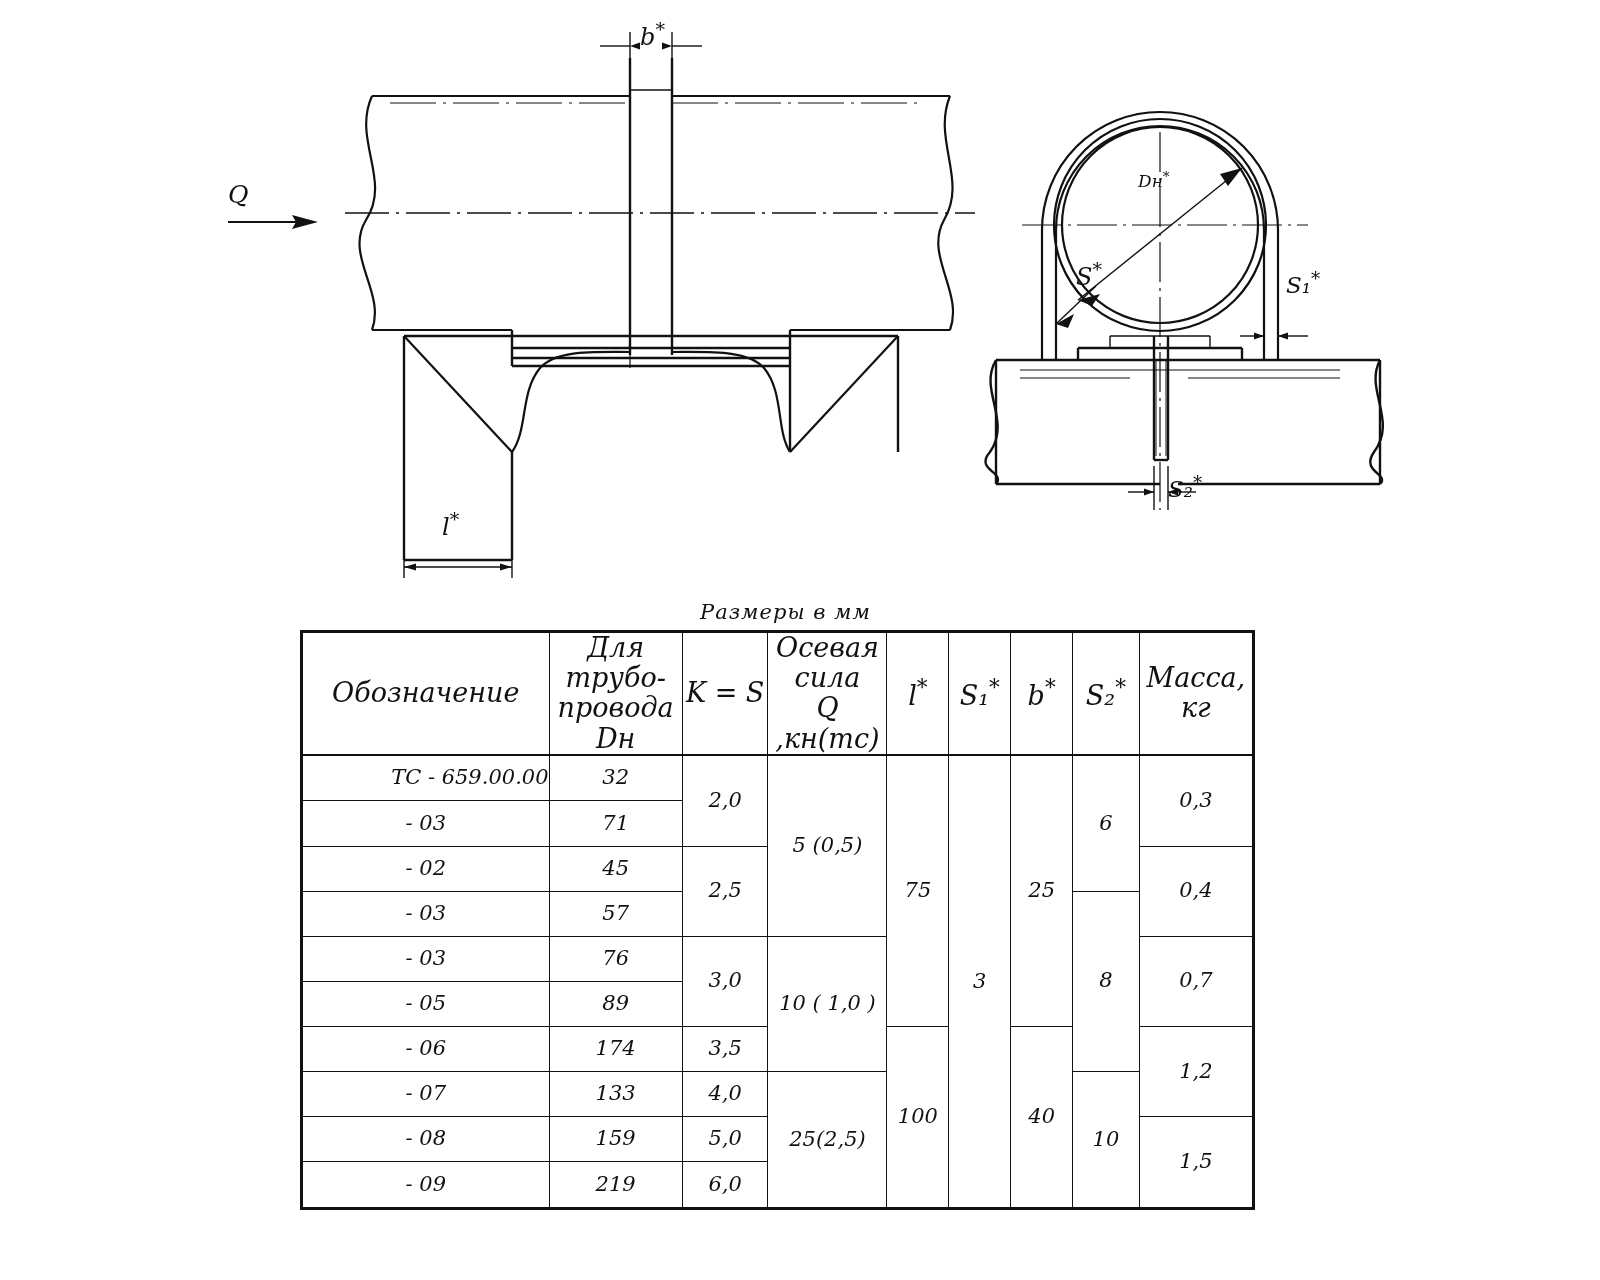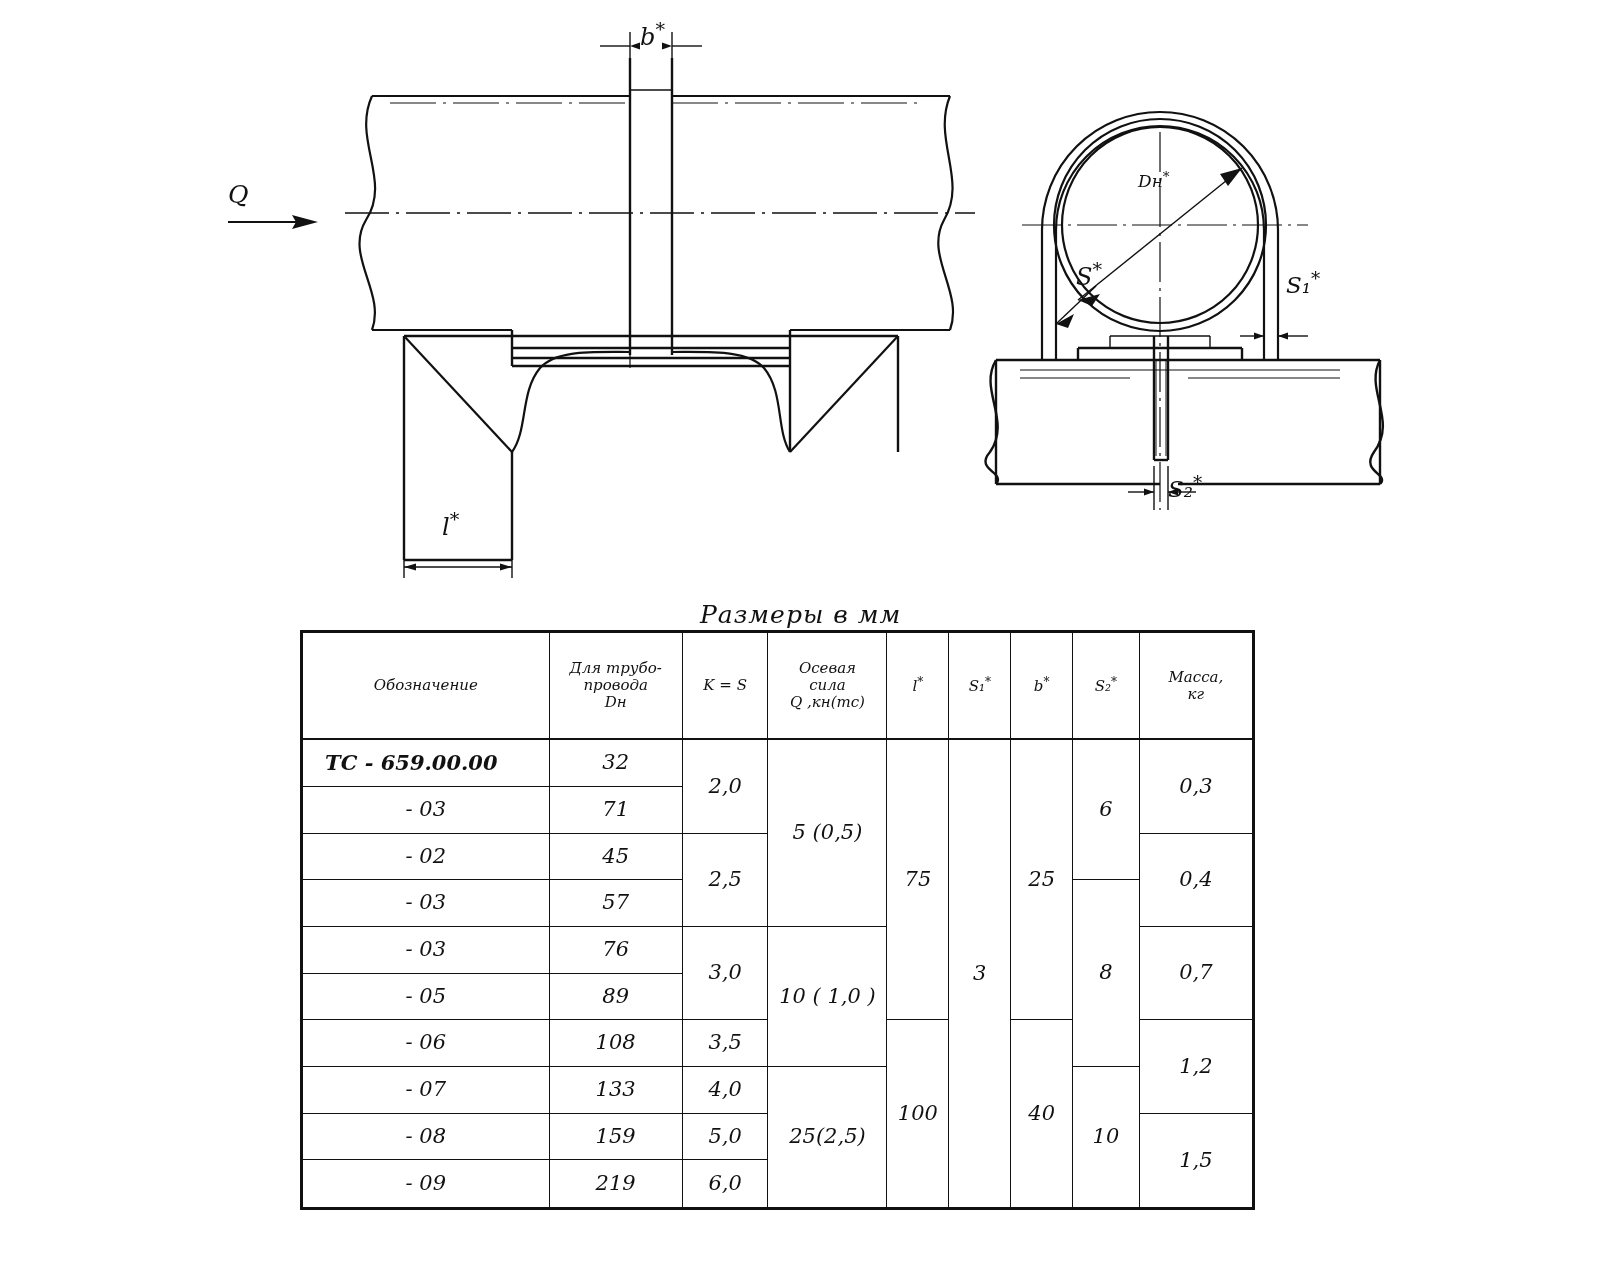--- a/index.html
+++ b/index.html
@@ -47,44 +47,43 @@
   table.dims th, table.dims td {
     border: 1px solid #111;
     text-align: center;
     vertical-align: middle;
     font-weight: normal;
     font-size: 21px;
     padding: 0;
     line-height: 1.12;
   }
   table.dims thead th {
-    font-size: 15px;
+    font-size: 27px;
     height: 105px;
     border-bottom-width: 2px;
   }
   table.dims {
     border: 3px solid #111;
   }
   td.desig {
     text-align: right;
     padding-right: 34px;
     font-size: 21px;
   }
   td.desig.first {
-    text-align: left;
+    text-align: right;
     padding-left: 22px;
     padding-right: 0;
-    font-weight: bold;
   }
   .tbl-title {
     position: absolute;
     left: 700px;
     top: 600px;
     font-style: italic;
-    font-size: 25px;
+    font-size: 21px;
     color: #111;
     letter-spacing: 1px;
   }
   .sup { font-size: 0.8em; vertical-align: 0.45em; }
   .nowrapline { display:block; }
   .watermark {
     position: absolute;
     right: 8px;
     bottom: 6px;
     font-size: 14px;
@@ -356,21 +355,21 @@
             <td rowspan="2">3,0</td>
             <td rowspan="3">10 ( 1,0 )</td>
             <td rowspan="2">0,7</td>
           </tr>
           <tr>
             <td class="desig">- 05</td>
             <td>89</td>
           </tr>
           <tr>
             <td class="desig">- 06</td>
-            <td>108</td>
+            <td>174</td>
             <td>3,5</td>
             <td rowspan="4">100</td>
             <td rowspan="4">40</td>
             <td rowspan="2">1,2</td>
           </tr>
           <tr>
             <td class="desig">- 07</td>
             <td>133</td>
             <td>4,0</td>
             <td rowspan="3">25(2,5)</td>

